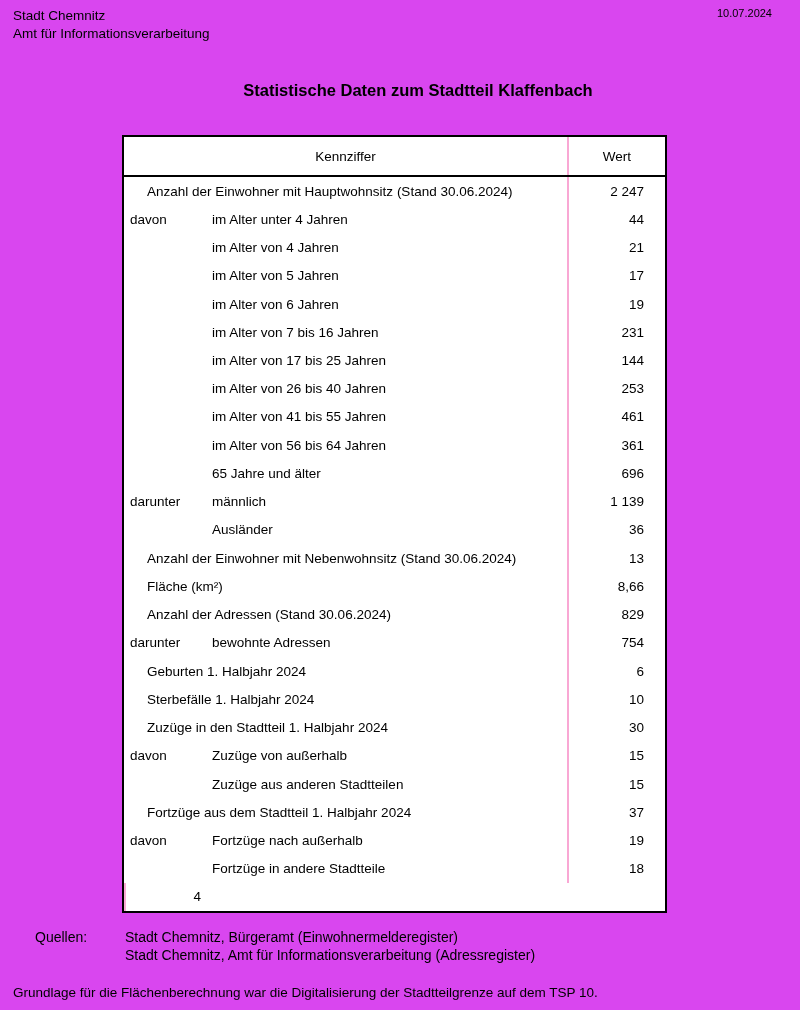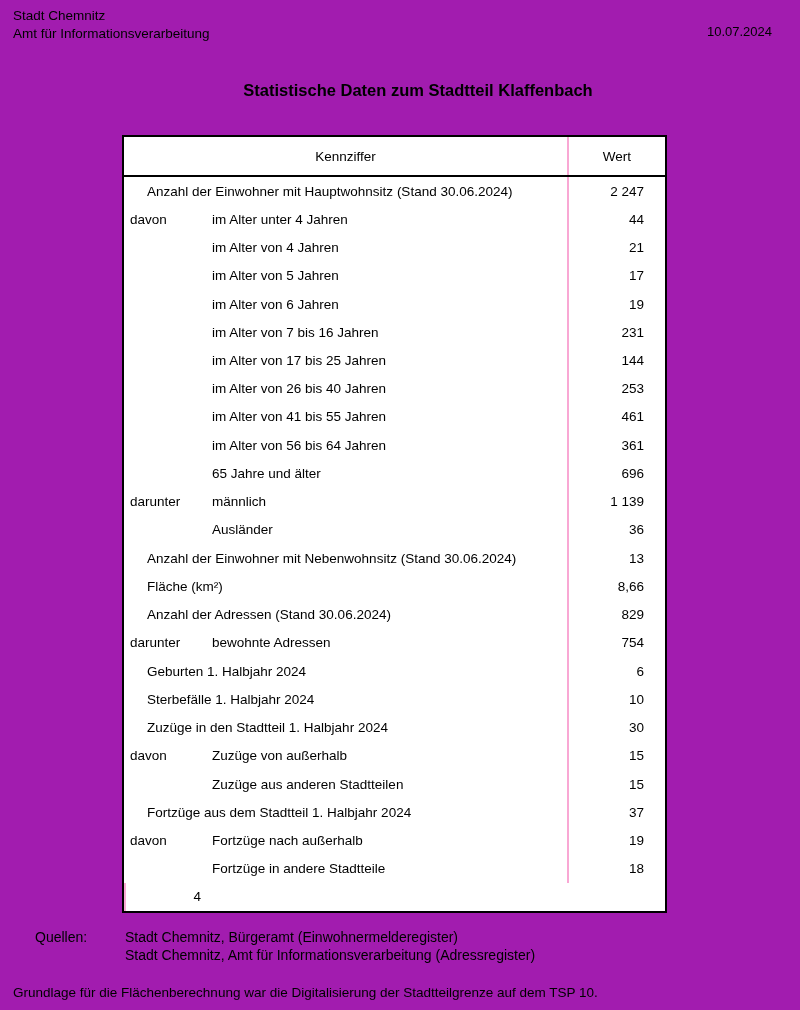--- a/index.html
+++ b/index.html
@@ -3,24 +3,24 @@
 <meta charset="utf-8">
 <style>
   * { margin: 0; padding: 0; box-sizing: border-box; }
   html, body { width: 800px; height: 1010px; background: #ffffff; }
   body {
     font-family: "Liberation Sans", "DejaVu Sans", sans-serif;
     color: #000;
     position: relative;
     overflow: hidden;
   }
-  .page { position: absolute; inset: 0; background: #a21caf; }
+  .page { position: absolute; inset: 0; background: #d946ef; }
 
   .letterhead { position: absolute; left: 13px; top: 7px; font-size: 13.5px; line-height: 18px; }
-  .doc-date   { position: absolute; right: 28px; top: 24px; font-size: 13px; margin-left: 16px; }
+  .doc-date   { position: absolute; right: 28px; top: 7px; font-size: 11px; margin-left: 16px; }
 
   .doc-title {
     position: absolute; left: 0; right: 0; top: 81px;
     text-align: center; font-size: 16.5px; font-weight: bold; margin-left: 36px;
   }
 
   .stat-table {
     position: absolute; left: 122px; top: 135px;
     width: 545px; border: 2px solid #000; background: #fff;
   }

